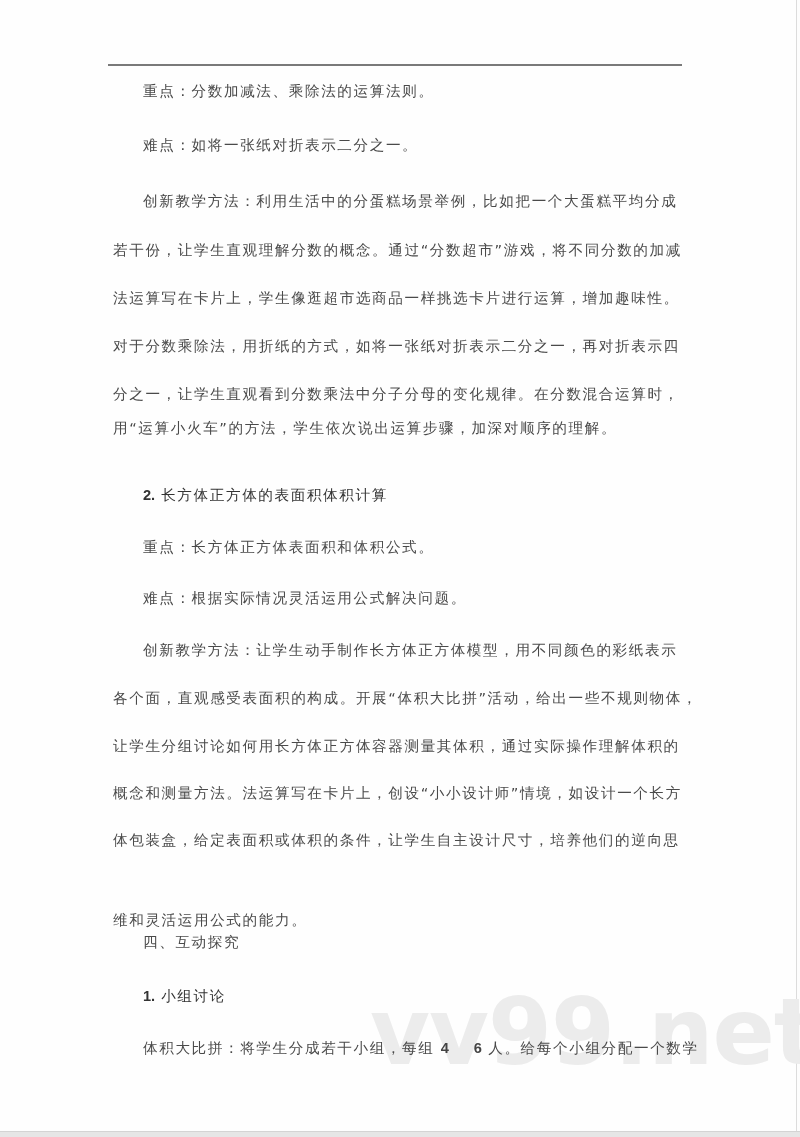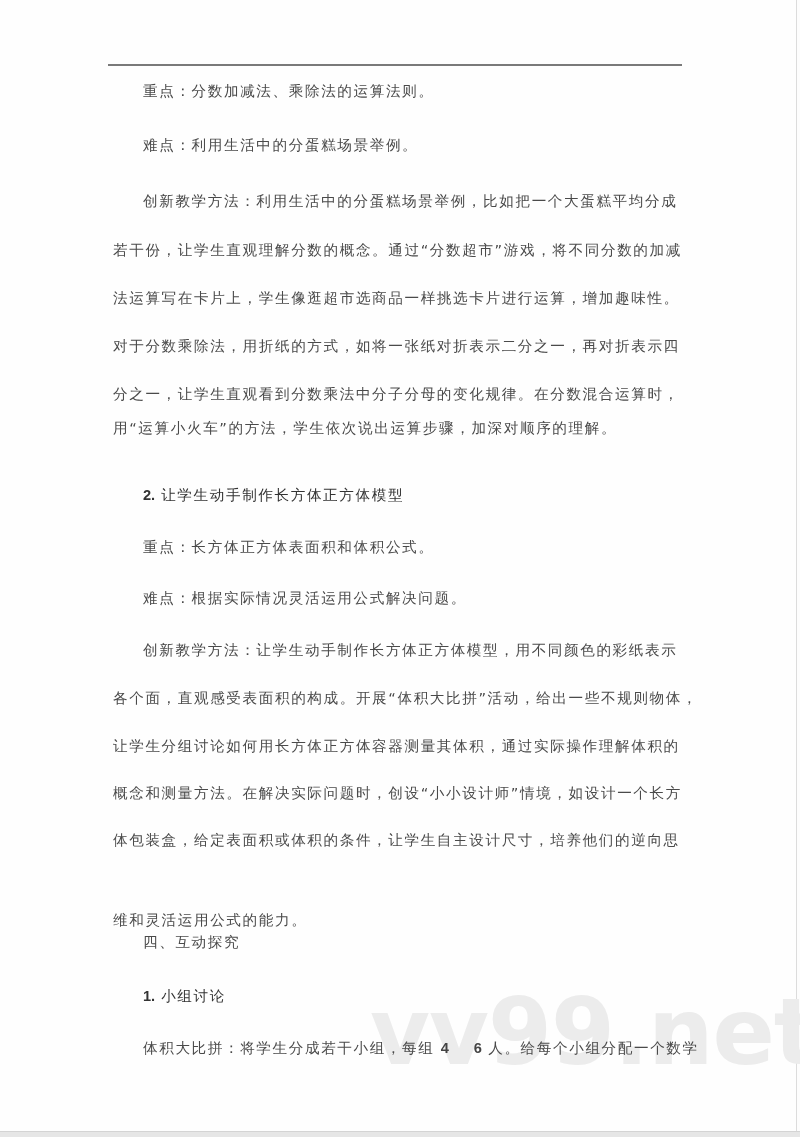--- a/index.html
+++ b/index.html
@@ -42,38 +42,38 @@
 </head>
 <body>
 
 <div class="page"></div>
 <div class="watermark">vv99.net</div>
 
 <div class="content">
   <div class="header-rule"></div>
 
   <div class="line indent" style="top:81px">重点：分数加减法、乘除法的运算法则。</div>
-  <div class="line indent" style="top:135px">难点：利用生活中的分蛋糕场景举例。</div>
+  <div class="line indent" style="top:135px">难点：如将一张纸对折表示二分之一。</div>
   <div class="line indent" style="top:191px">创新教学方法：利用生活中的分蛋糕场景举例，比如把一个大蛋糕平均分成</div>
   <div class="line" style="top:240px">若干份，让学生直观理解分数的概念。通过“分数超市”游戏，将不同分数的加减</div>
   <div class="line" style="top:288px">法运算写在卡片上，学生像逛超市选商品一样挑选卡片进行运算，增加趣味性。</div>
   <div class="line" style="top:336px">对于分数乘除法，用折纸的方式，如将一张纸对折表示二分之一，再对折表示四</div>
   <div class="line" style="top:384px">分之一，让学生直观看到分数乘法中分子分母的变化规律。在分数混合运算时，</div>
   <div class="line" style="top:418px">用“运算小火车”的方法，学生依次说出运算步骤，加深对顺序的理解。</div>
 
   <div class="line indent num" style="top:485px">
-    <span class="num-prefix">2.</span><span>让学生动手制作长方体正方体模型</span>
+    <span class="num-prefix">2.</span><span>长方体正方体的表面积体积计算</span>
   </div>
 
   <div class="line indent" style="top:537px">重点：长方体正方体表面积和体积公式。</div>
   <div class="line indent" style="top:640px">创新教学方法：让学生动手制作长方体正方体模型，用不同颜色的彩纸表示</div>
   <div class="line indent" style="top:588px">难点：根据实际情况灵活运用公式解决问题。</div>
   <div class="line" style="top:688px">各个面，直观感受表面积的构成。开展“体积大比拼”活动，给出一些不规则物体，</div>
   <div class="line" style="top:736px">让学生分组讨论如何用长方体正方体容器测量其体积，通过实际操作理解体积的</div>
-  <div class="line" style="top:783px">概念和测量方法。在解决实际问题时，创设“小小设计师”情境，如设计一个长方</div>
+  <div class="line" style="top:783px">概念和测量方法。法运算写在卡片上，创设“小小设计师”情境，如设计一个长方</div>
   <div class="line" style="top:830px">体包装盒，给定表面积或体积的条件，让学生自主设计尺寸，培养他们的逆向思</div>
   <div class="line" style="top:910px">维和灵活运用公式的能力。</div>
 
   <div class="line indent" style="top:932px">四、互动探究</div>
 
   <div class="line indent num" style="top:986px">
     <span class="num-prefix">1.</span><span>小组讨论</span>
   </div>
 
   <div class="line indent" style="top:1038px">

